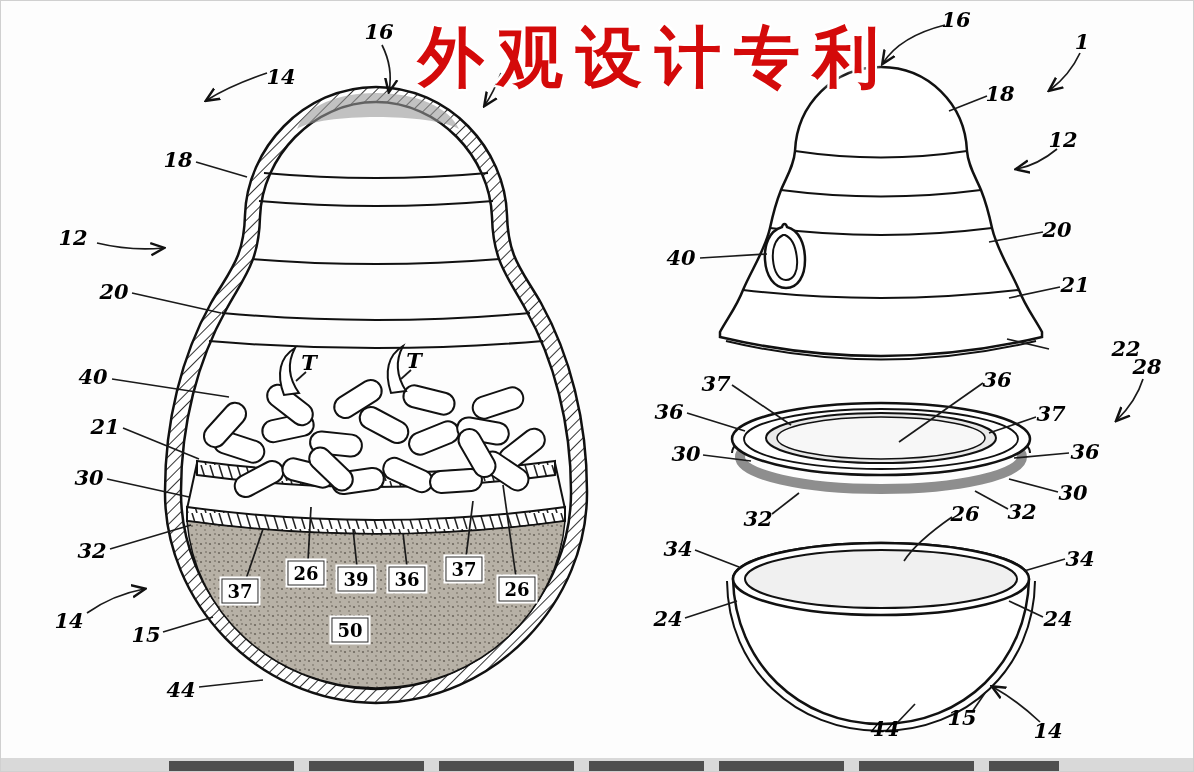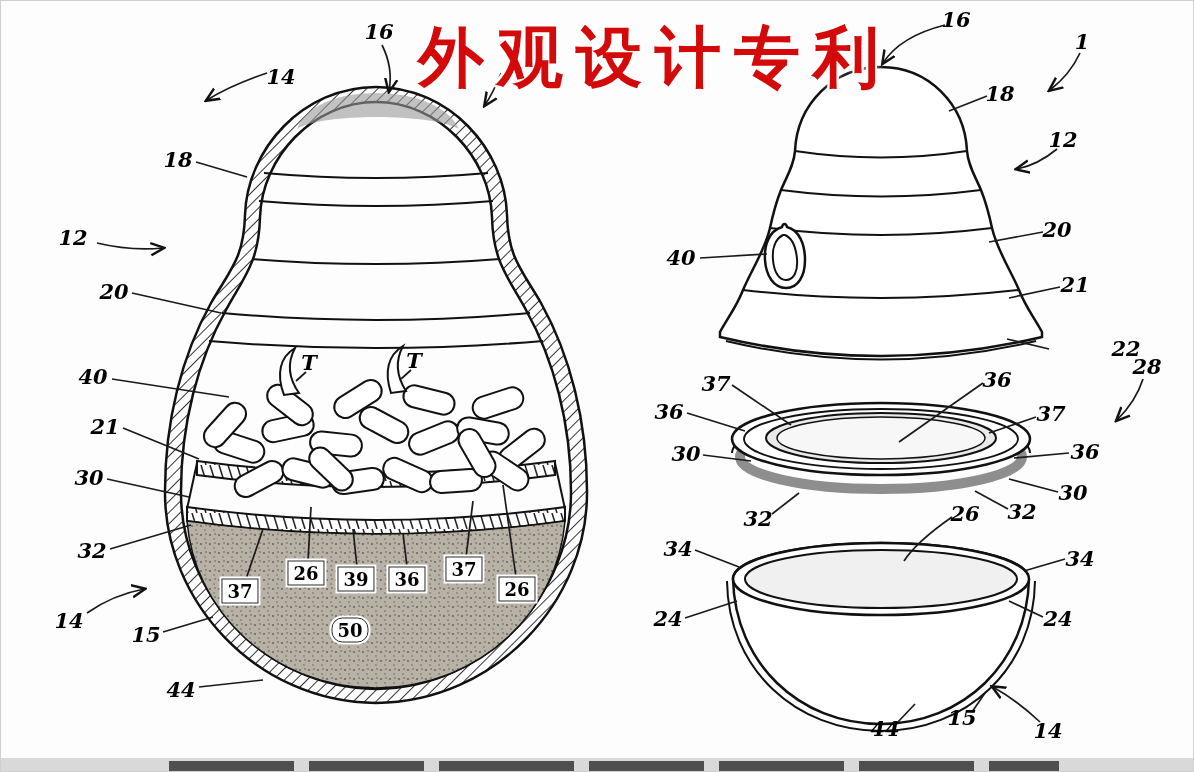--- a/index.html
+++ b/index.html
@@ -211,21 +211,21 @@
       <span class="ref" style="left: 145px; top: 633px;">15</span>
       <span class="ref" style="left: 180px; top: 688px;">44</span>
       <span class="ref" style="left: 308px; top: 361px;">T</span>
       <span class="ref" style="left: 413px; top: 359px;">T</span>
       <span class="ref boxed" style="left: 239px; top: 590px;">37</span>
       <span class="ref boxed" style="left: 305px; top: 572px;">26</span>
       <span class="ref boxed" style="left: 355px; top: 578px;">39</span>
       <span class="ref boxed" style="left: 406px; top: 578px;">36</span>
       <span class="ref boxed" style="left: 463px; top: 568px;">37</span>
       <span class="ref boxed" style="left: 516px; top: 588px;">26</span>
-      <span class="ref boxed" style="left: 349px; top: 629px; border-radius: 11px;">50</span>
+      <span class="ref boxed" style="left: 349px; top: 629px;">50</span>
     </div>
   <div class="labels">
       <span class="ref" style="left: 955px; top: 18px;">16</span>
       <span class="ref" style="left: 1081px; top: 40px;">1</span>
       <span class="ref" style="left: 999px; top: 92px;">18</span>
       <span class="ref" style="left: 1062px; top: 138px;">12</span>
       <span class="ref" style="left: 680px; top: 256px;">40</span>
       <span class="ref" style="left: 1056px; top: 228px;">20</span>
       <span class="ref" style="left: 1074px; top: 283px;">21</span>
       <span class="ref" style="left: 1125px; top: 347px;">22</span>

